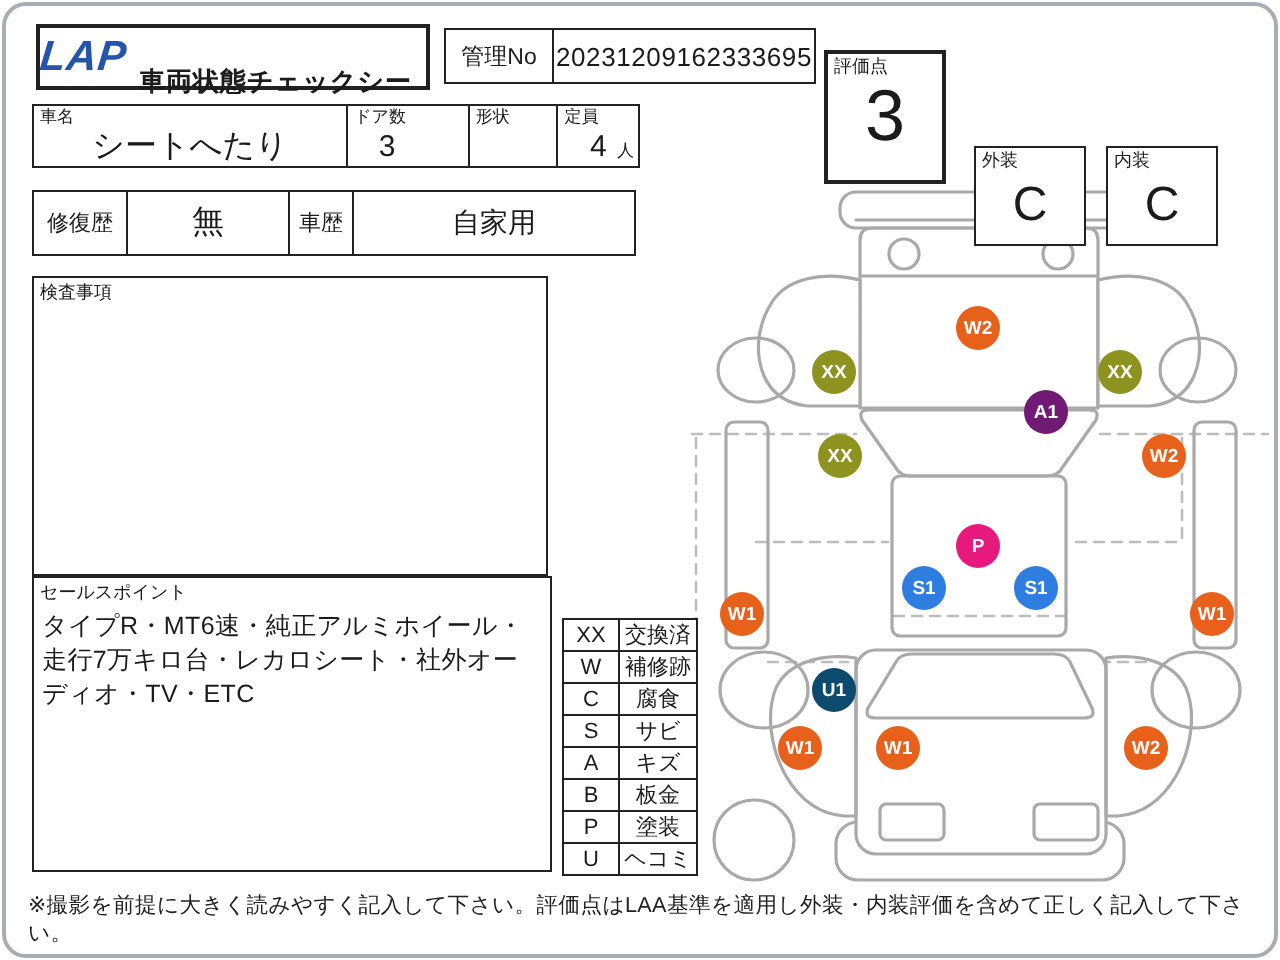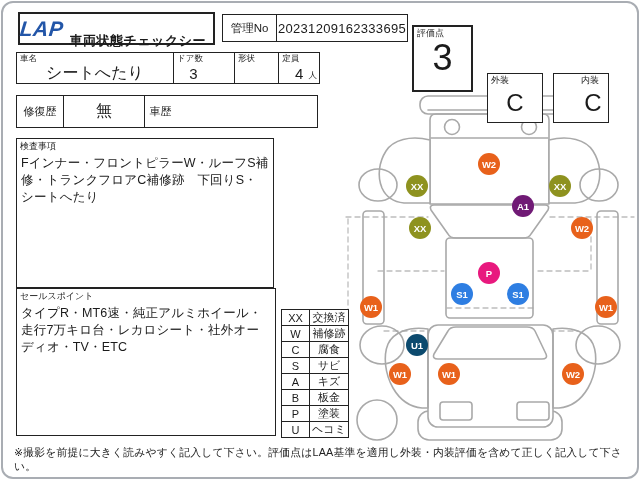--- a/index.html
+++ b/index.html
@@ -132,21 +132,21 @@
 <div class="abs box score-box">
   <div class="small-cap">評価点</div>
   <div class="big-score">3</div>
 </div>
 
 <div class="abs thinbox grade-box" style="left:487px;">
   <div class="small-cap">外装</div>
   <div class="big-grade">C</div>
 </div>
 
-<div class="abs thinbox grade-box" style="left:553px;padding-left:24px;">
+<div class="abs thinbox grade-box" style="left:553px;">
   <div class="small-cap">内装</div>
   <div class="big-grade">C</div>
 </div>
 
 <div class="abs thinbox veh-row">
   <div class="veh-cell" style="width:169px;">
     <span class="cell-label">車名</span>
     <span class="cell-value" style="font-size:16px;">シートへたり</span>
   </div>
   <div class="veh-cell" style="width:43px;">
@@ -161,25 +161,25 @@
     <span class="cell-label">定員</span>
     <span class="cell-value">4</span>
     <span class="unit">人</span>
   </div>
 </div>
 
 <div class="abs thinbox rep-row">
   <div class="rep-cell" style="width:46px; font-size:11px;">修復歴</div>
   <div class="rep-cell" style="width:81px; font-size:16px;">無</div>
   <div class="rep-cell" style="width:32px; font-size:11px;">車歴</div>
+  <div class="rep-cell" style="flex:1; font-size:14px;">自家用</div>
 </div>
 
 <div class="abs thinbox note-box" style="top:138px; height:150px;">
   <div class="note-label">検査事項</div>
-  <div class="note-text">Fインナー・フロントピラーW・ルーフS補修・トランクフロアC補修跡　下回りS・シートへたり</div>
 </div>
 
 <div class="abs thinbox note-box" style="top:288px; height:148px; width:260px;">
   <div class="note-label">セールスポイント</div>
   <div class="note-text">タイプR・MT6速・純正アルミホイール・走行7万キロ台・レカロシート・社外オーディオ・TV・ETC</div>
 </div>
 
 <table class="abs legend">
   <tbody>
       <tr>

